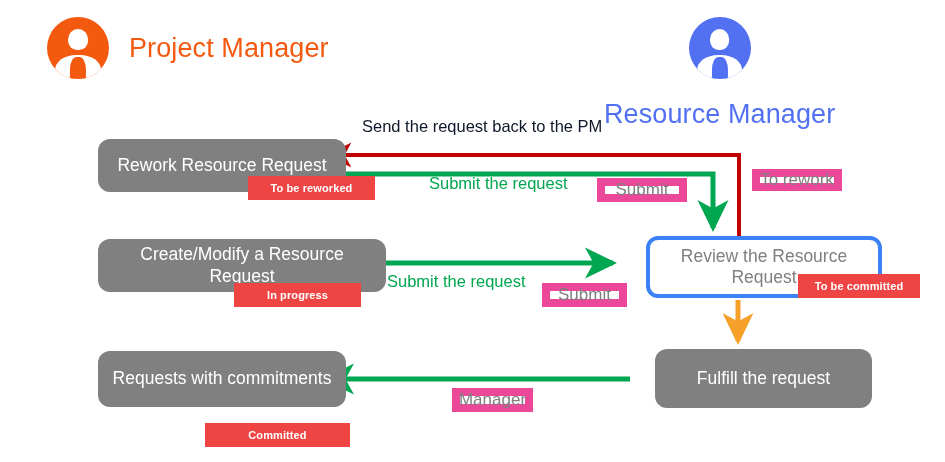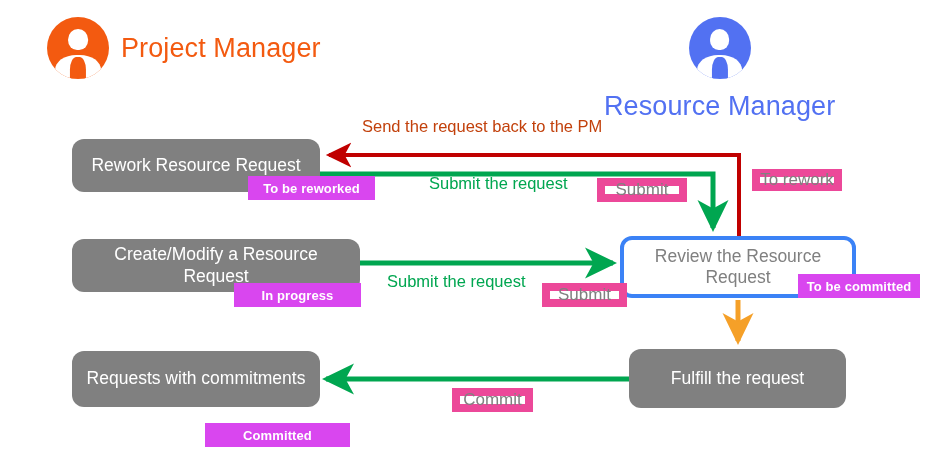--- a/index.html
+++ b/index.html
@@ -14,21 +14,21 @@
     background: #ffffff;
     font-family: "Liberation Sans", sans-serif;
     overflow: hidden;
   }
 
   
   .lane-header {
     position: absolute;
     display: flex;
     align-items: center;
-    gap: 12px;
+    gap: 20px;
   }
   .avatar {
     width: 62px;
     height: 62px;
     border-radius: 50%;
     position: relative;
     overflow: hidden;
     flex: 0 0 auto;
   }
   .avatar .head {
@@ -79,40 +79,41 @@
   .box {
     position: absolute;
     box-sizing: border-box;
     border-radius: 12px;
     display: flex;
     align-items: center;
     justify-content: center;
     text-align: center;
     line-height: 1.22;
     padding: 4px 14px;
+    margin-left: 26px;
   }
   .box-filled {
     background: #808080;
     color: #ffffff;
     font-size: 17.5px;
   }
   .box-outline {
     background: #ffffff;
     border: 4px solid #3b82f6;
     color: #808080;
     font-size: 17.5px;
   }
 
   
   .badge {
     position: absolute;
     box-sizing: border-box;
-    background: #d946ef;
+    background: #ef4444;
     color: #ffffff;
-    font-size: 13px;
+    font-size: 11px;
     font-weight: bold;
     display: flex;
     align-items: center;
     justify-content: center;
     text-align: center;
     letter-spacing: 0.1px;
   }
 
   
   .action-btn {
@@ -128,21 +129,21 @@
     text-align: center;
   }
 
   
   .edge-label {
     position: absolute;
     font-size: 16.5px;
     white-space: nowrap;
   }
   .label-green { color: #00a650; }
-  .label-red   { color: #c2410c; }
+  .label-red   { color: #0f172a; }
 
   
   #connectors {
     position: absolute;
     left: 0;
     top: 0;
     width: 945px;
     height: 462px;
     pointer-events: none;
   }
@@ -213,21 +214,21 @@
   <div class="badge" style="left:205px; top:413px; width:145px; height:24px;margin-top:10px;">Committed</div>
 
   <div class="badge" style="left:798px; top:274px; width:122px; height:24px;">To be committed</div>
 
   <div class="action-btn" style="left:597px; top:178px; width:90px; height:24px;">Submit</div>
 
   <div class="action-btn" style="left:752px; top:169px; width:90px; height:22px;">To rework</div>
 
   <div class="action-btn" style="left:542px; top:283px; width:85px; height:24px;">Submit</div>
 
-  <div class="action-btn" style="left:452px; top:388px; width:81px; height:24px;">Commit</div>
+  <div class="action-btn" style="left:452px; top:388px; width:81px; height:24px;">Manager</div>
 
   <div class="edge-label label-red" style="left:362px; top:117px;">Send the request back to the PM</div>
 
   <div class="edge-label label-green" style="left:429px; top:174px;">Submit the request</div>
 
   <div class="edge-label label-green" style="left:387px; top:272px;">Submit the request</div>
 
 </div>
 
 </body></html>

